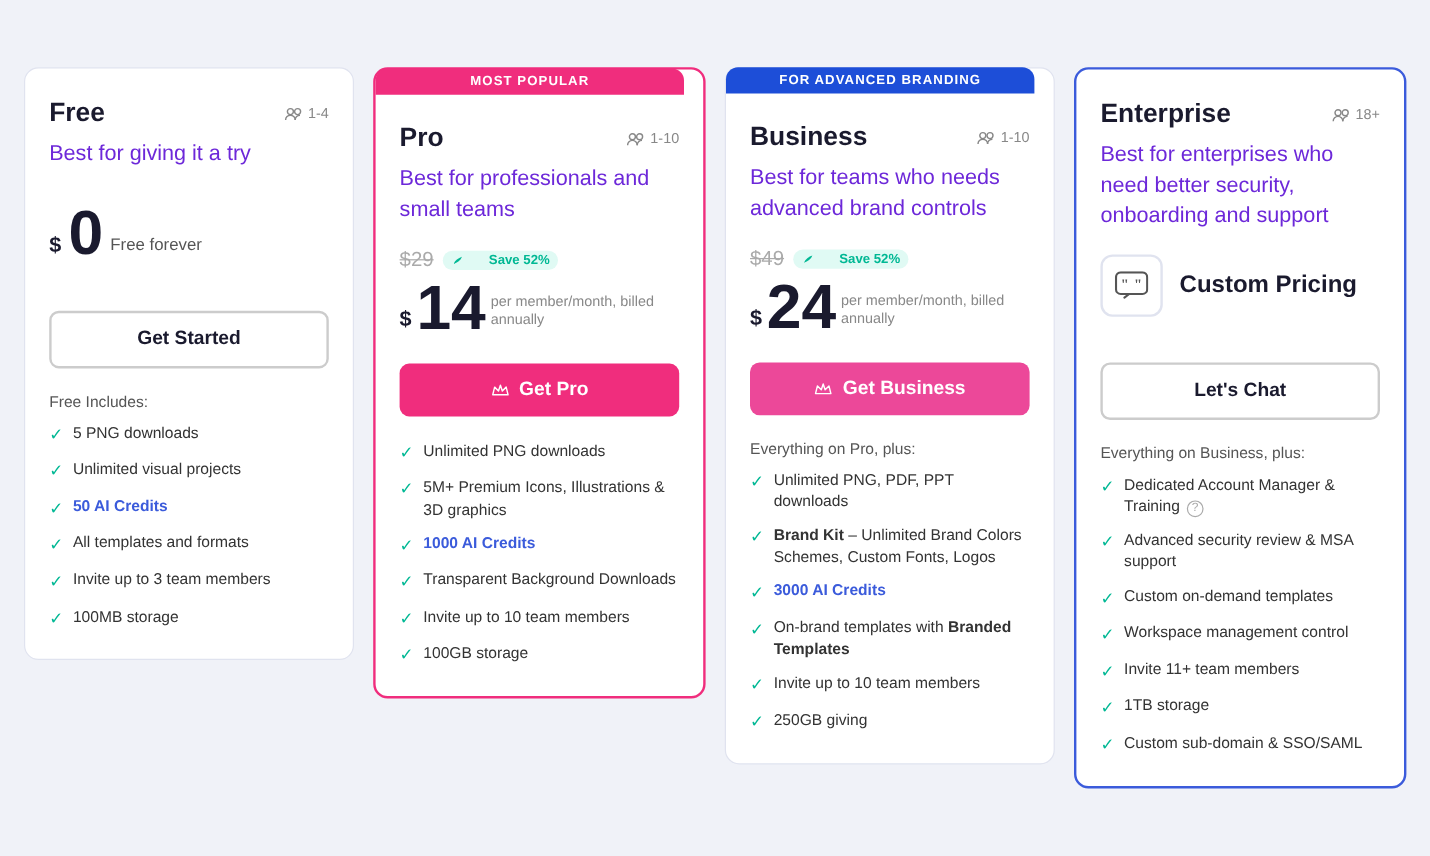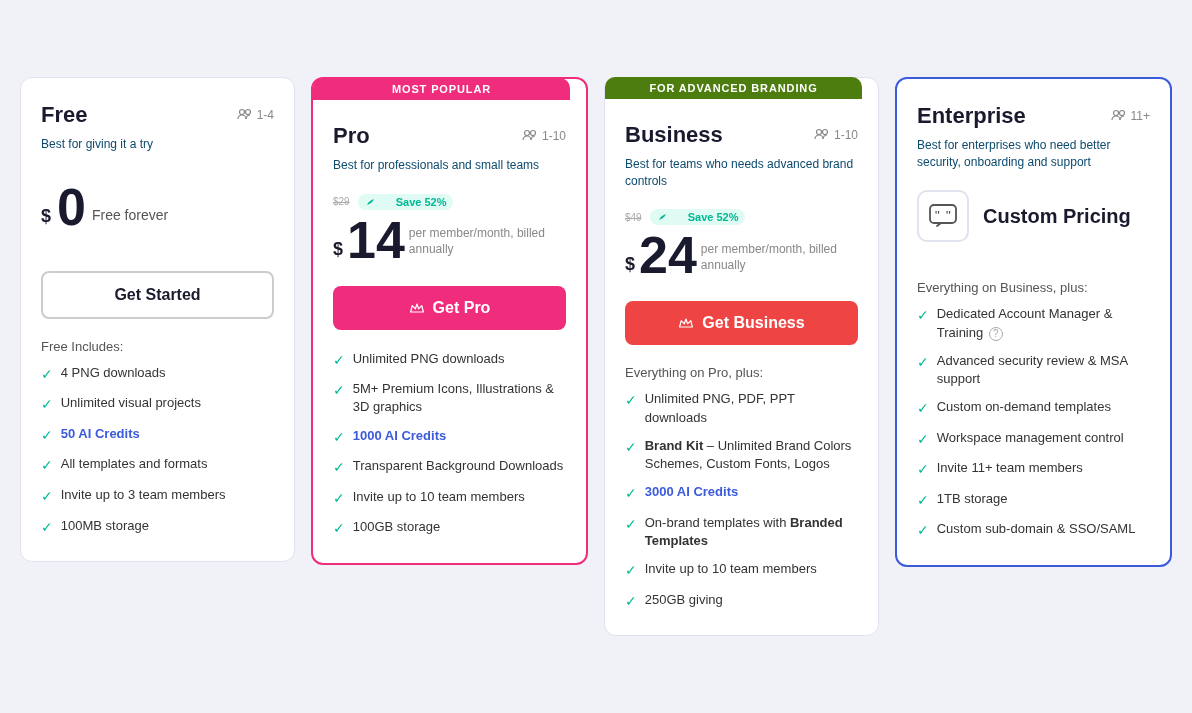--- a/index.html
+++ b/index.html
@@ -40,63 +40,63 @@
       right: 16px;
       text-align: center;
       padding: 5px 0;
       font-size: 11px;
       font-weight: 700;
       letter-spacing: 0.08em;
       border-radius: 10px 10px 0 0;
       color: #fff;
     }
     .badge-top.popular { background: #f02d7d; }
-    .badge-top.advanced { background: #4d7c0f; }
+    .badge-top.advanced { background: #1d4ed8; }
 
     .plan-header {
       display: flex;
       justify-content: space-between;
       align-items: center;
       margin-bottom: 8px;
     }
     .plan-card.pro .plan-header,
     .plan-card.business .plan-header {
       margin-top: 20px;
     }
     .plan-name {
       font-size: 22px;
       font-weight: 800;
       color: #1a1a2e;
     }
     .plan-users {
       font-size: 12px;
       color: #888;
       display: flex;
-      align-items: flex-start;
+      align-items: flex-end;
       gap: 4px;
     }
     .plan-tagline {
-      font-size: 12px;
-      color: #0c4a6e;
+      font-size: 18px;
+      color: #6d28d9;
       margin-bottom: 20px;
       line-height: 1.4;
     }
 
     .price-section {
       margin-bottom: 20px;
       min-height: 70px;
     }
     .original-price-row {
       display: flex;
       align-items: center;
       gap: 8px;
       margin-bottom: 4px;
     }
     .original-price {
-      font-size: 10px;
+      font-size: 17px;
       color: #aaa;
       text-decoration: line-through;
     }
     .save-badge {
       background: #e0faf4;
       color: #00b894;
       font-size: 11px;
       font-weight: 600;
       padding: 2px 7px;
       border-radius: 20px;
@@ -186,21 +186,21 @@
     .cta-btn.free-btn {
       background: #fff;
       border: 2px solid #ccc;
       color: #1a1a2e;
     }
     .cta-btn.pro-btn {
       background: #f02d7d;
       color: #fff;
     }
     .cta-btn.business-btn {
-      background: #ef4444;
+      background: #ec4899;
       color: #fff;
       margin-top: 12px;
     }
     .cta-btn.enterprise-btn {
       background: #fff;
       border: 2px solid #ccc;
       color: #1a1a2e;
     }
 
     .features-title {
@@ -275,21 +275,21 @@
         <span class="free-label">Free forever</span>
       </div>
     </div>
     <button class="cta-btn free-btn">
       <span>Get Started</span>
     </button>
     <div class="features-title">Free Includes:</div>
     <ul class="feature-list">
       <li class="feature-item">
         <span class="check-icon">✓</span>
-        <span>4 PNG downloads</span>
+        <span>5 PNG downloads</span>
       </li>
       <li class="feature-item">
         <span class="check-icon">✓</span>
         <span>Unlimited visual projects</span>
       </li>
       <li class="feature-item">
         <span class="check-icon">✓</span>
         <span><span class="ai-credits">50 AI Credits</span></span>
       </li>
       <li class="feature-item">
@@ -441,37 +441,40 @@
   <div class="plan-card enterprise">
     <div class="plan-header">
       <span class="plan-name">Enterprise</span>
       <span class="plan-users">
         <svg width="16" height="12" viewBox="0 0 16 12" fill="none">
             <circle cx="5" cy="4" r="2.5" stroke="#888" stroke-width="1.2"></circle>
             <circle cx="11" cy="4" r="2.5" stroke="#888" stroke-width="1.2"></circle>
             <path d="M1 11c0-2.2 1.8-4 4-4s4 1.8 4 4" stroke="#888" stroke-width="1.2"></path>
             <path d="M9 11c0-2.2 1.8-4 4-4" stroke="#888" stroke-width="1.2"></path>
           </svg>
-        <span>11+</span>
+        <span>18+</span>
       </span>
     </div>
     <div class="plan-tagline">Best for enterprises who need better security, onboarding and support</div>
     <div class="price-section">
       <div class="enterprise-price">
         <div class="chat-icon">
           <svg width="28" height="24" viewBox="0 0 28 24" fill="none">
             <rect x="1" y="1" width="26" height="18" rx="4" stroke="#555" stroke-width="1.8"></rect>
             <path d="M8 22l4-3h10" stroke="#555" stroke-width="1.8" stroke-linecap="round"></path>
             <text x="5" y="15" font-size="12" fill="#555" font-family="serif" font-weight="bold">"</text>
             <text x="16" y="15" font-size="12" fill="#555" font-family="serif" font-weight="bold">"</text>
           </svg>
         </div>
         <span class="custom-pricing-text">Custom Pricing</span>
       </div>
     </div>
+    <button class="cta-btn enterprise-btn">
+      <span>Let's Chat</span>
+    </button>
     <div class="features-title">Everything on Business, plus:</div>
     <ul class="feature-list">
       <li class="feature-item">
         <span class="check-icon">✓</span>
         <span>Dedicated Account Manager &amp; Training <span class="info-icon">?</span></span>
       </li>
       <li class="feature-item">
         <span class="check-icon">✓</span>
         <span>Advanced security review &amp; MSA support</span>
       </li>

